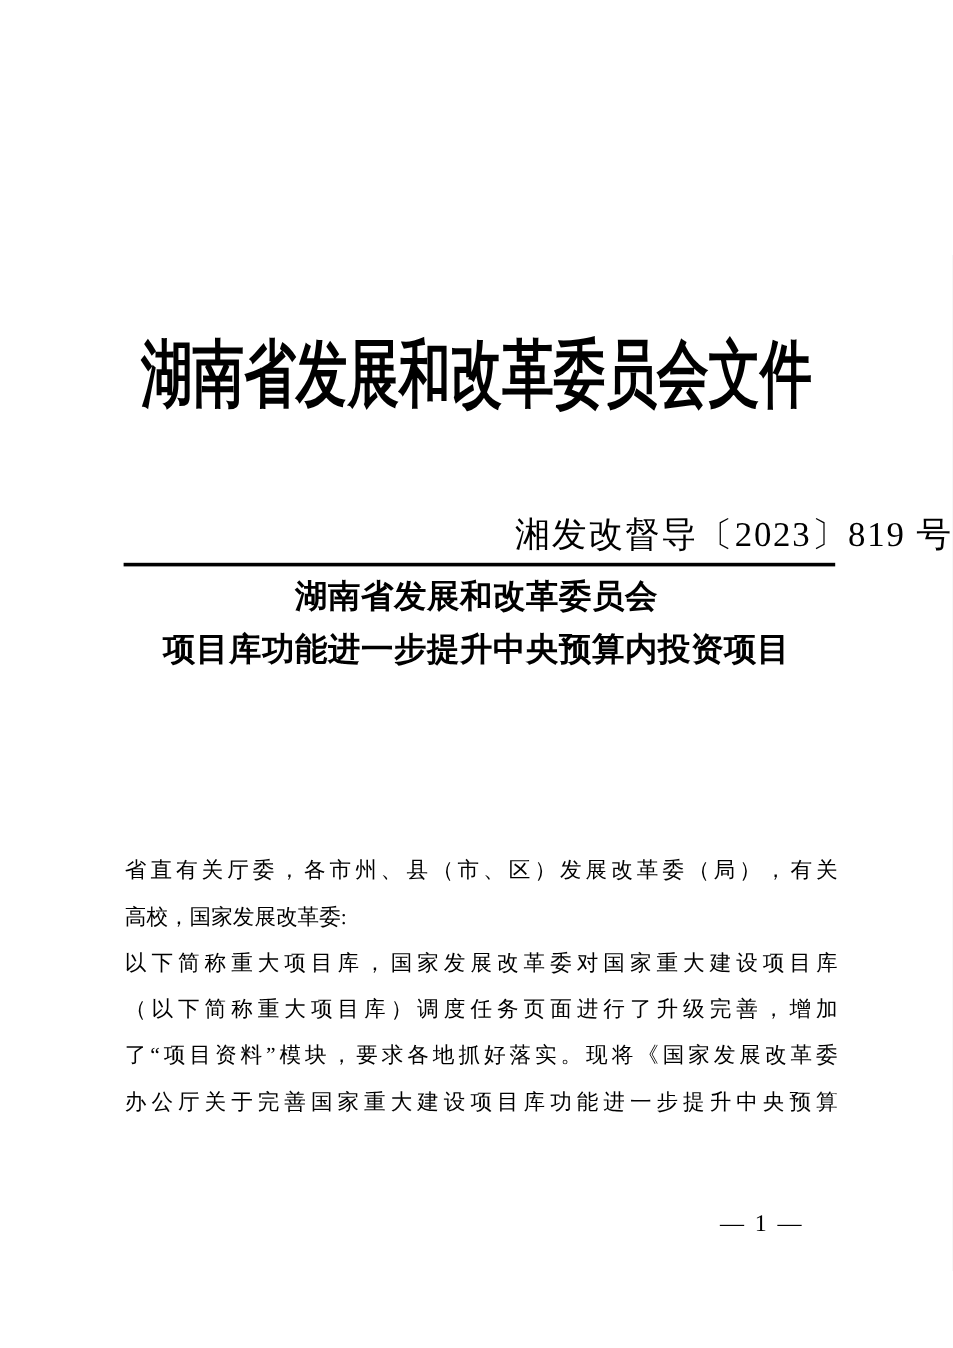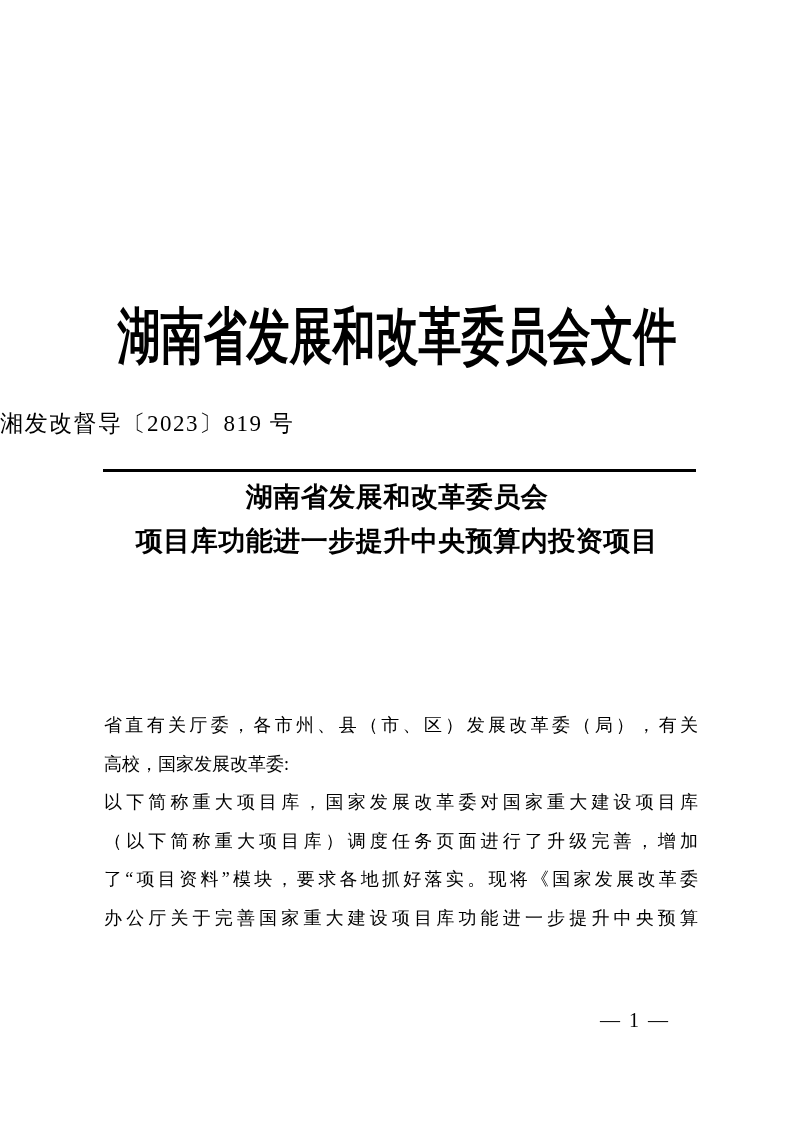--- a/index.html
+++ b/index.html
@@ -14,38 +14,38 @@
     color: #000000;
     font-family: "Liberation Serif", "DejaVu Serif", serif;
   }
   .masthead {
     position: absolute;
     top: 284px;
     left: 0;
     width: 100%;
     height: 82px;
     display: flex;
-    align-items: flex-end;
+    align-items: flex-start;
     justify-content: center;
   }
   .masthead-text {
     font-size: 43px;
     font-weight: 900;
     letter-spacing: 0px;
     white-space: nowrap;
     transform: scaleY(1.42);
     transform-origin: center center;
   }
   .doc-number {
     position: absolute;
-    top: 408px;
+    top: 426px;
     left: 0;
     width: 100%;
-    text-align: left;
-    font-size: 23px;
+    text-align: right;
+    font-size: 29px;
     letter-spacing: 1.5px;
     white-space: nowrap;
   }
   .divider {
     position: absolute;
     top: 469px;
     left: 103px;
     width: 593px;
     height: 3px;
     background: #000000;

